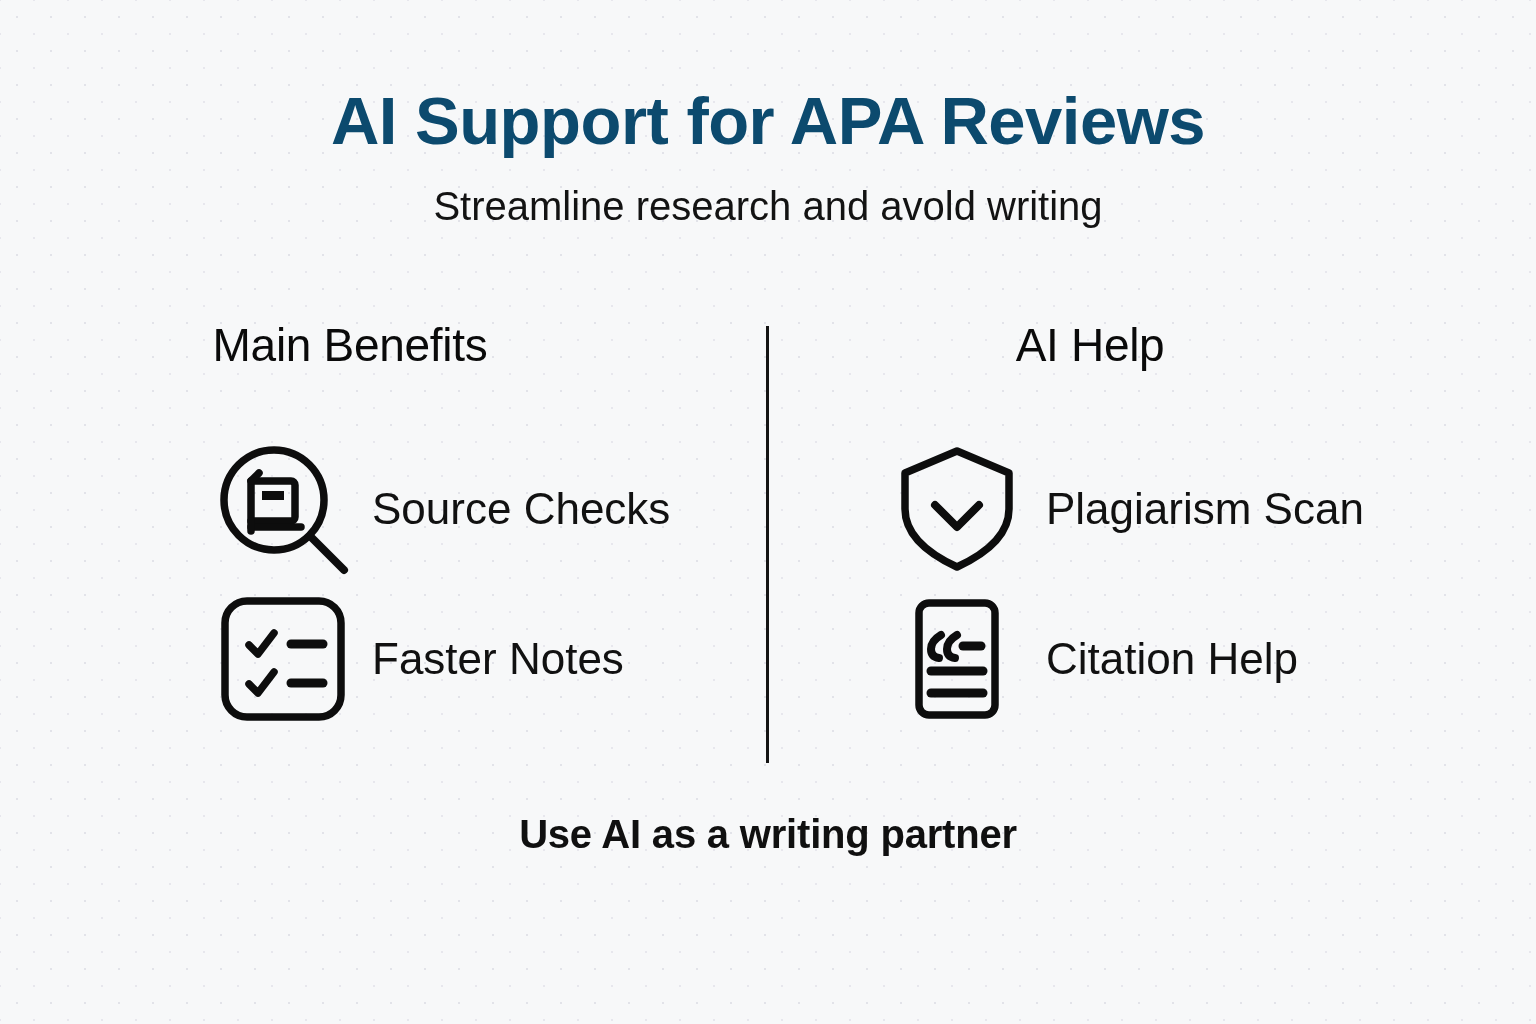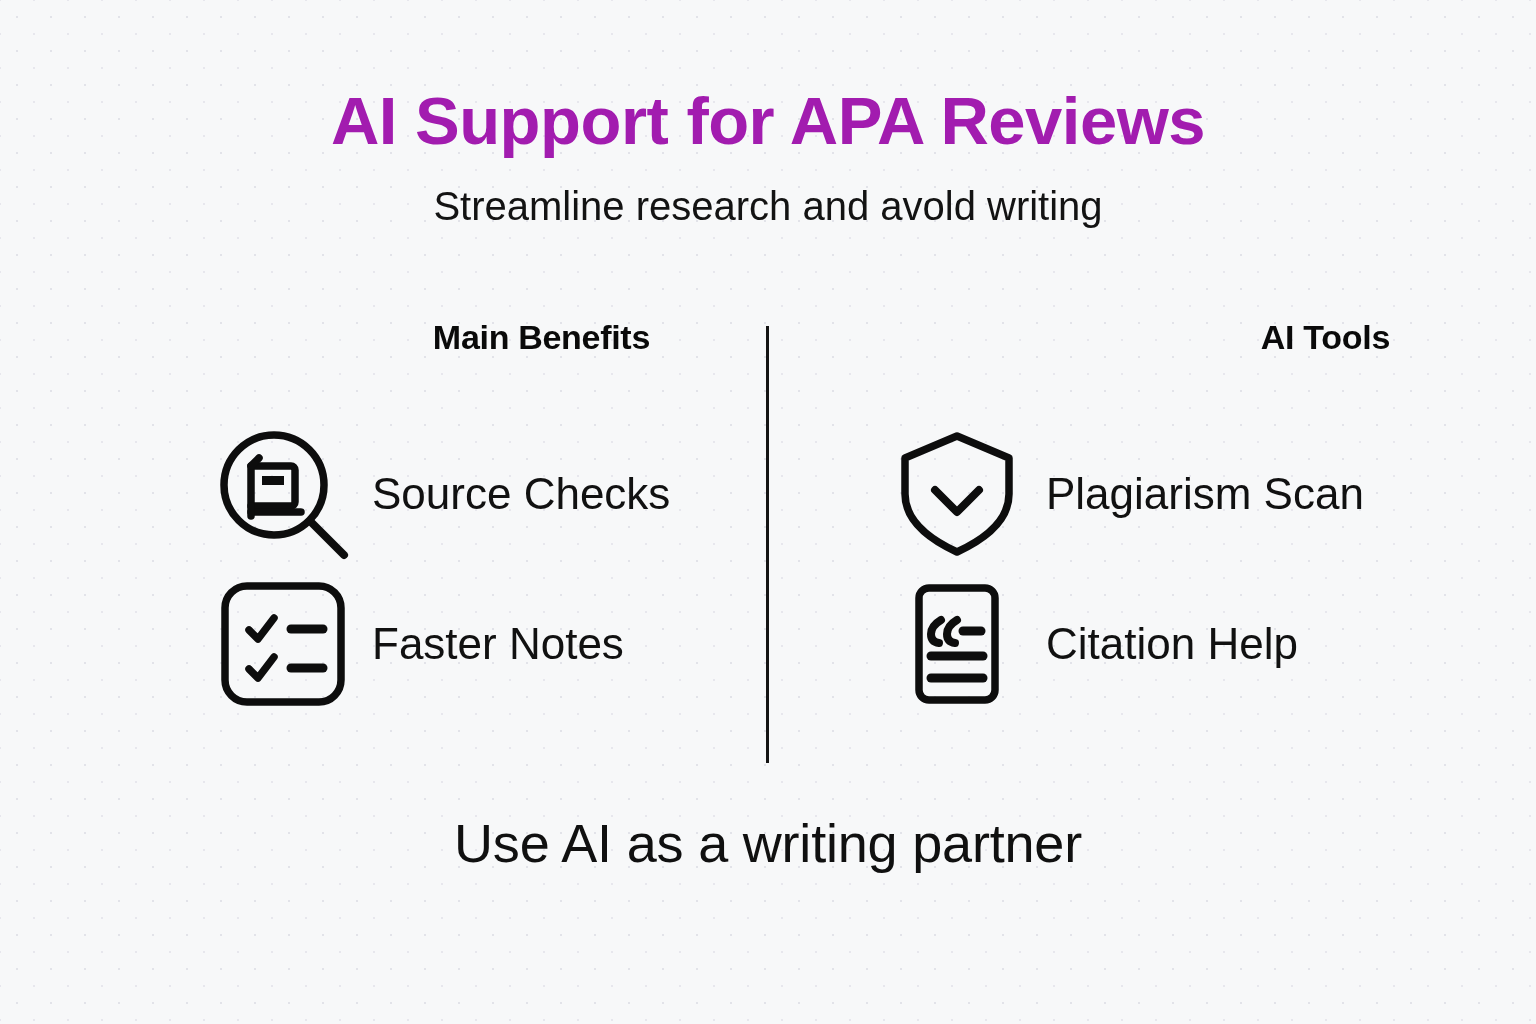--- a/index.html
+++ b/index.html
@@ -44,21 +44,21 @@
     left: 0;
     width: 1536px;
     text-align: center;
   }
   .title {
     font-size: 67px;
     font-weight: 700;
     letter-spacing: -0.5px;
     line-height: 1.05;
     margin: 0;
-    color: #a21caf;
+    color: #0c4a6e;
   }
   .subtitle {
     font-size: 40px;
     font-weight: 400;
     line-height: 1.1;
     margin: 28px 0 0 0;
     color: #131313;
   }
 
   
@@ -79,23 +79,23 @@
   }
   .column {
     position: absolute;
     top: 0;
     width: 700px;
   }
   .column.left  { left: 50px; }
   .column.right { left: 790px; }
 
   .col-heading {
-    font-size: 34px;
-    font-weight: 700;
-    text-align: right;
+    font-size: 46px;
+    font-weight: 400;
+    text-align: center;
     margin: 0;
     letter-spacing: -0.3px;
     color: #0a0a0a;
   }
   .column.left  .col-heading { width: 600px; }
   .column.right .col-heading { width: 600px; }
 
   .items {
     margin-top: 62px;
   }
@@ -125,22 +125,22 @@
 
   
   .footer {
     position: absolute;
     top: 812px;
     left: 0;
     width: 1536px;
     text-align: center;
   }
   .footer-text {
-    font-size: 54px;
-    font-weight: 400;
+    font-size: 40px;
+    font-weight: 700;
     margin: 0;
     color: #101010;
     letter-spacing: -0.2px;
   }
 
   svg { display: block; }
 </style>
 </head>
 <body>
 
@@ -186,21 +186,21 @@
               <line x1="72" y1="88" x2="104" y2="88" stroke-width="9"></line>
             </svg>
           </span>
           <span class="label">Faster Notes</span>
         </div>
 
       </div>
     </div>
 
     <div class="column right">
-      <h2 class="col-heading">AI Tools</h2>
+      <h2 class="col-heading">AI Help</h2>
       <div class="items">
 
         <div class="item">
           <span class="icon">
             <svg width="132" height="132" viewBox="0 0 132 132" fill="none" stroke="#0d0d0d" stroke-width="7.5" stroke-linecap="round" stroke-linejoin="round">
               <path d="M66 8 L118 30 V66 q0 34 -52 58 Q14 100 14 66 V30 Z"></path>
               <polyline points="44,62 66,84 88,62" stroke-width="8"></polyline>
             </svg>
           </span>
           <span class="label">Plagiarism Scan</span>

